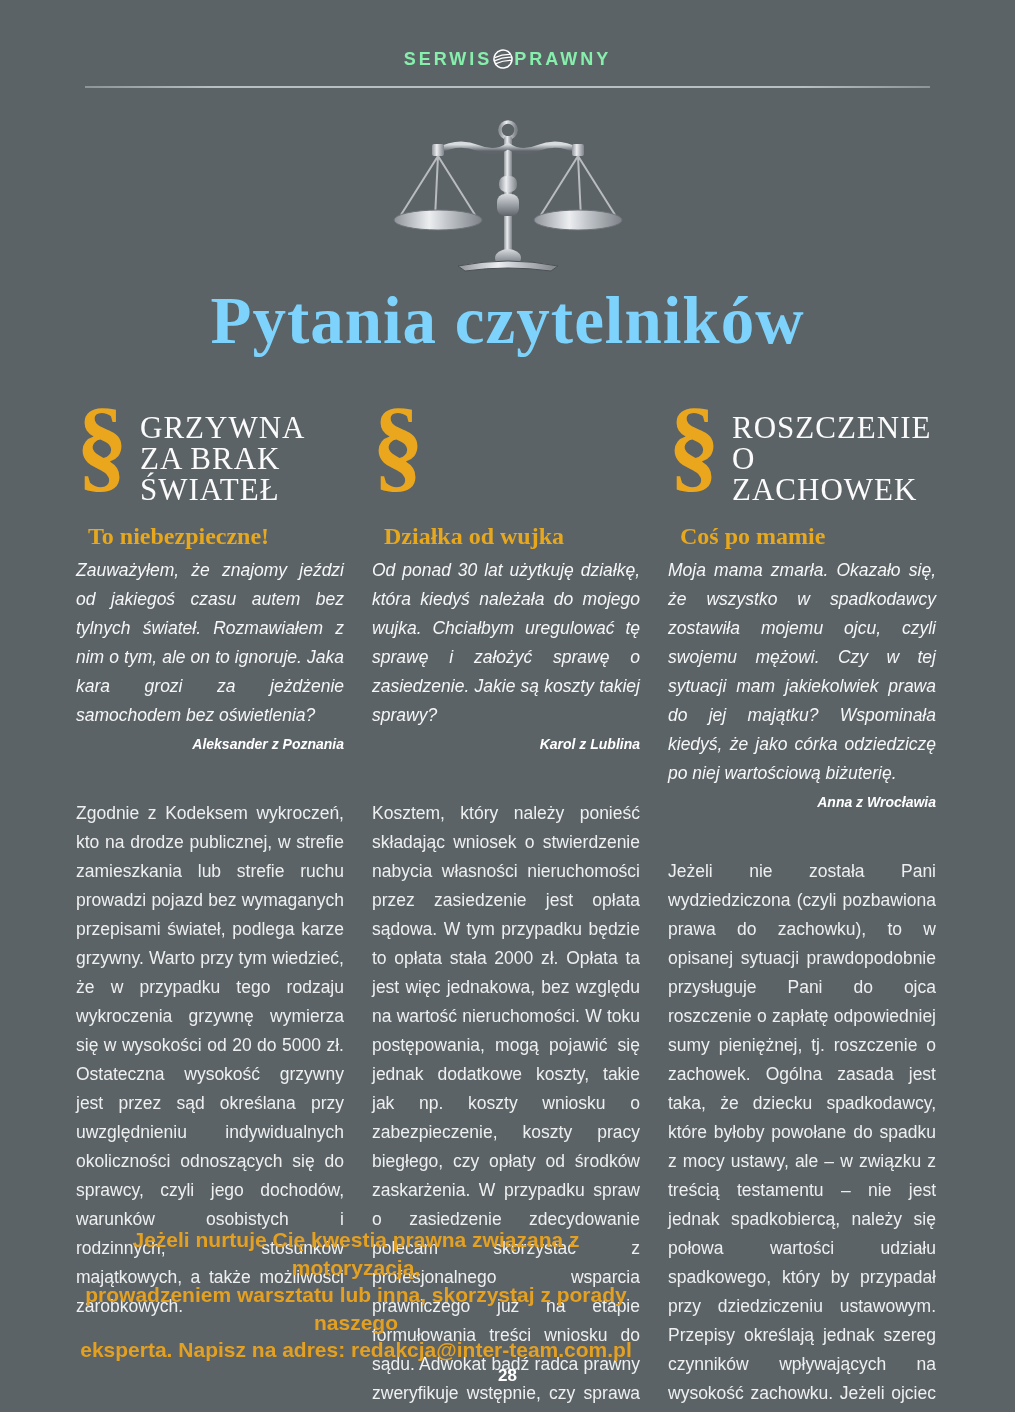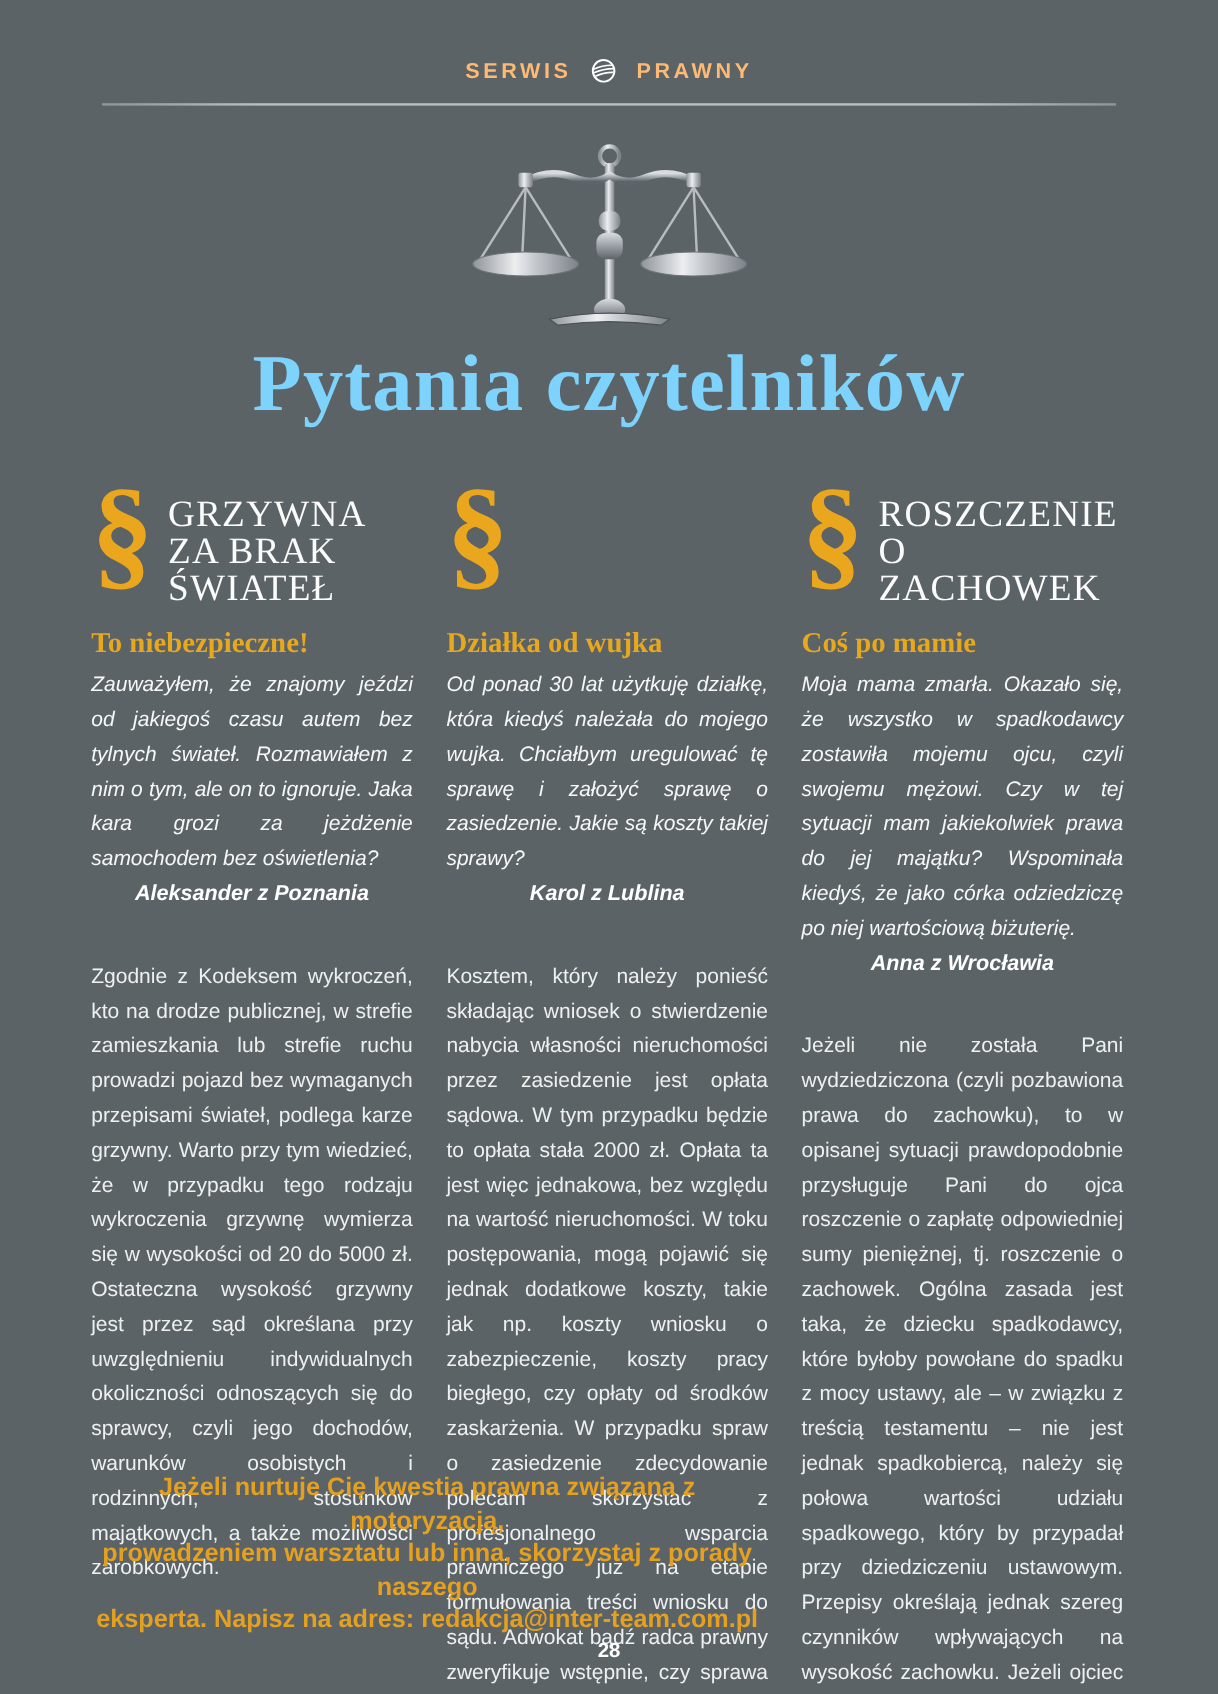--- a/index.html
+++ b/index.html
@@ -8,22 +8,22 @@
     width:1015px;height:1412px;
     margin:0 auto;
     background:#5c6367;
     color:#f4f5f5;
     font-family:"Liberation Sans",sans-serif;
     overflow:hidden;
   }
   
   .masthead{
     position:absolute;top:48px;left:0;right:0;
-    display:flex;justify-content:center;align-items:center;gap:16px;
-    font-size:18px;font-weight:bold;letter-spacing:3px;color:#fdba74;
+    display:flex;justify-content:center;align-items:center;
+    font-size:18px;font-weight:bold;letter-spacing:3px;color:#86efac;
   }
   .masthead .globe{display:inline-flex;align-items:center;}
   .rule{
     position:absolute;top:86px;left:85px;right:85px;height:2px;
     background:linear-gradient(90deg,#8e9497,#b9bec0 15%,#b9bec0 85%,#8e9497);
   }
   
   .scales-wrap{
     position:absolute;top:118px;left:0;right:0;
     display:flex;justify-content:center;
@@ -51,29 +51,29 @@
     transform:translateY(2px);
   }
   .sec-name{
     font-family:"Liberation Serif",serif;
     font-size:31px;line-height:31px;letter-spacing:1px;
     color:#fbfbfb;padding-top:14px;white-space:pre-line;
   }
   .q-title{
     font-family:"Liberation Serif",serif;
     font-weight:bold;font-size:24px;line-height:28px;
-    color:#e7a81d;margin:6px 0 6px;
+    color:#e7a81d;margin:6px 12px 6px;
   }
   .question{
     font-style:italic;font-size:17.5px;line-height:29px;
     text-align:justify;color:#f6f7f7;
   }
   .signature{
-    font-style:italic;font-weight:bold;font-size:18px;line-height:29px;
-    text-align:center;color:#ffffff;
+    font-style:italic;font-weight:bold;font-size:14px;line-height:29px;
+    text-align:right;color:#ffffff;
   }
   .answer{
     margin-top:40px;font-size:17.5px;line-height:29px;
     text-align:justify;color:#eef0f0;
   }
   
   .cta{
     position:absolute;left:76px;top:1226px;width:560px;
     text-align:center;color:#e3a021;font-weight:bold;
     font-size:21px;line-height:27.5px;

